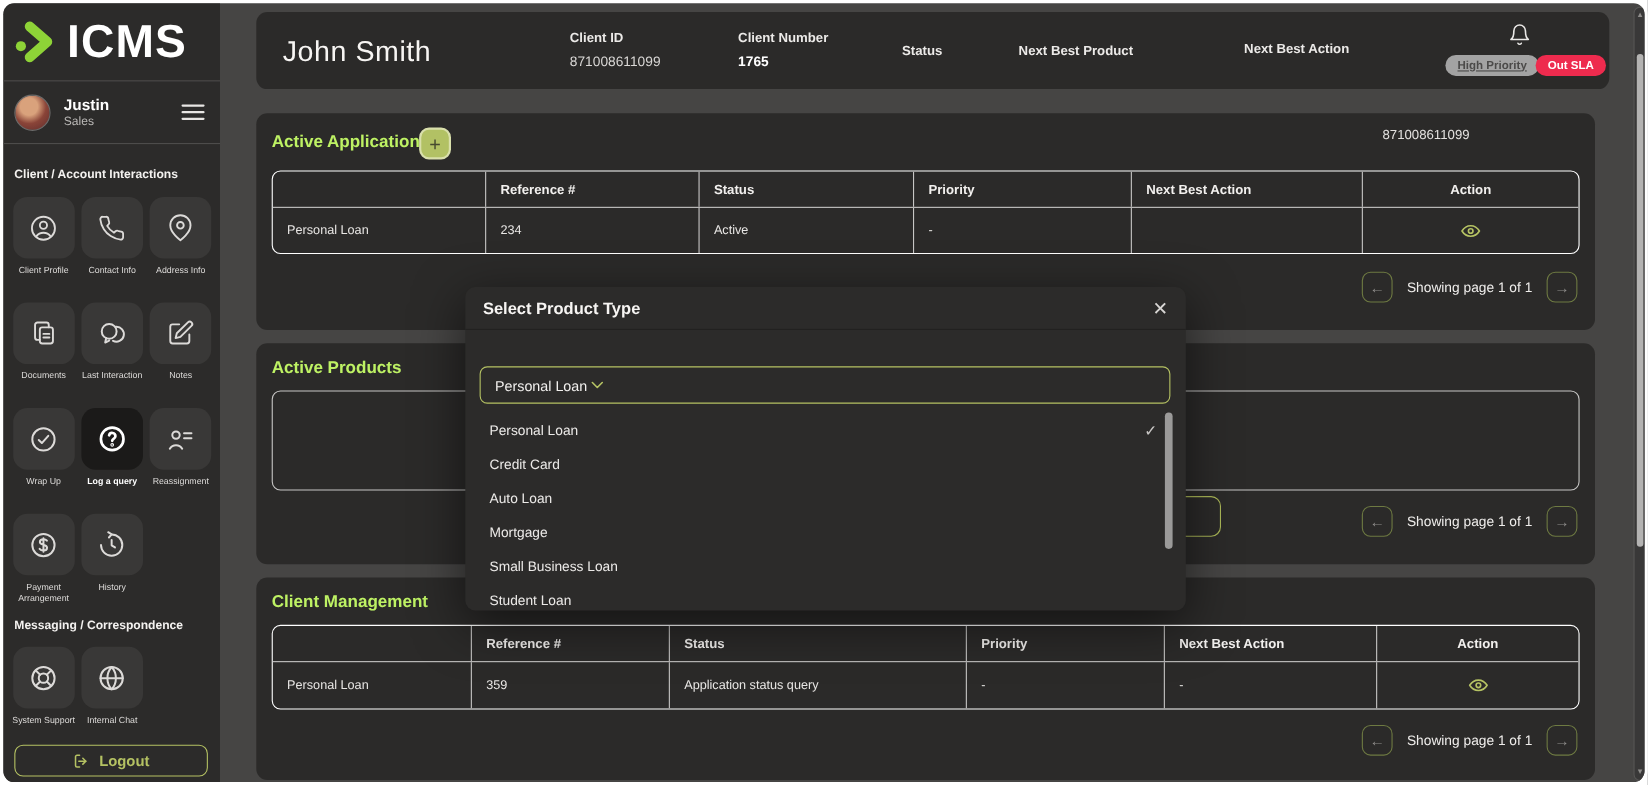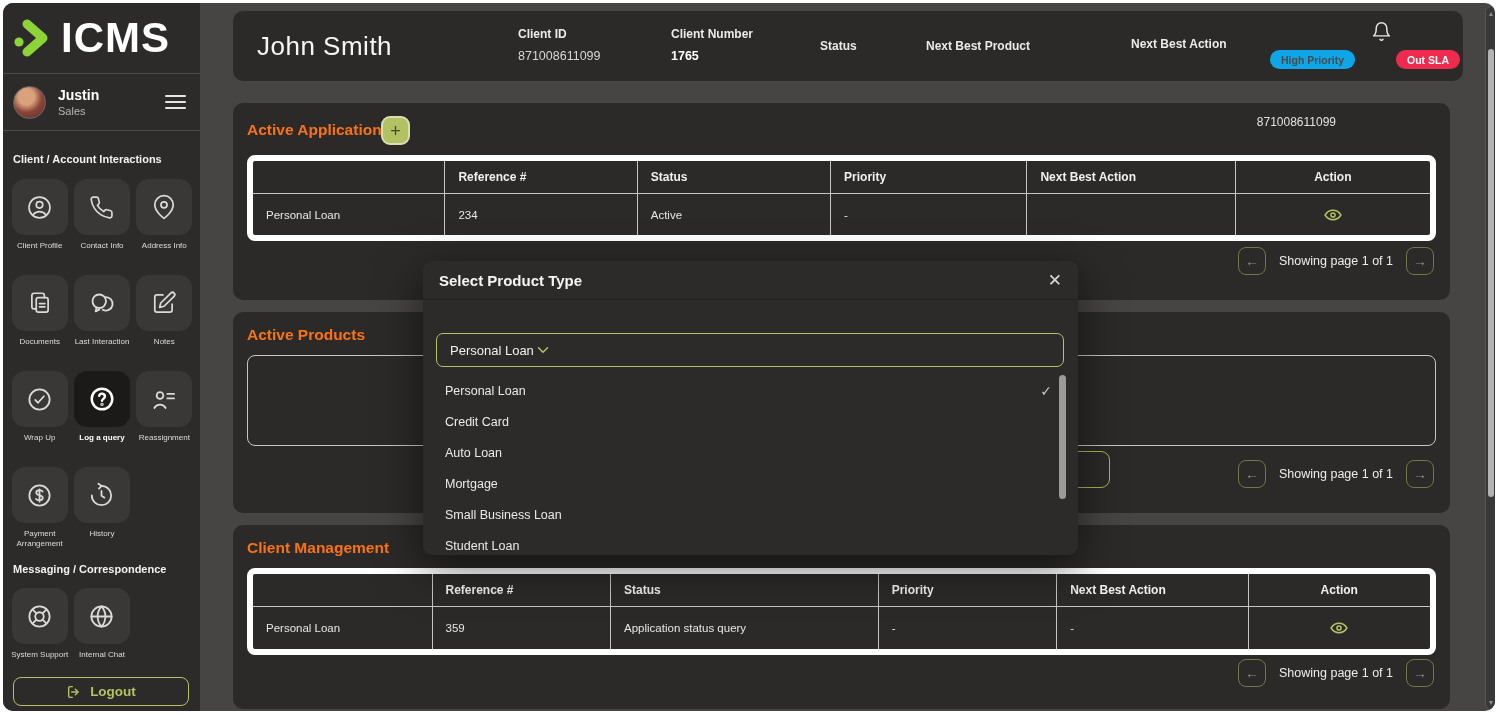--- a/index.html
+++ b/index.html
@@ -72,33 +72,33 @@
   .hfield { position: absolute; }
   .field-label { font-size: 12px; font-weight: 700; color: #eceae8; }
   .field-value { font-size: 12.5px; color: #d9d7d5; margin-top: 8px; }
   .field-value.bold { font-weight: 700; color: #fff; }
   .bell { position: absolute; left: 1138px; top: 10px; cursor: pointer; }
   .badge {
     position: absolute; top: 39px; height: 19px; border-radius: 10px;
     font-size: 10.5px; font-weight: 600; display: flex; align-items: center; justify-content: center;
     padding: 0 11px;
   }
-  .badge-gray { left: 1037px; background: #0ea5e9; color: #4b4a49; }
+  .badge-gray { left: 1081px; background: #a3a3a3; color: #4b4a49; text-decoration: underline; }
   .badge-red  { left: 1163px; background: #ee2b4e; color: #fff; }
-  .section-card-title { position: absolute; left: 14px; font-size: 15.5px; font-weight: 700; color: #f97316; }
+  .section-card-title { position: absolute; left: 14px; font-size: 15.5px; font-weight: 700; color: #bef264; }
   
   .card-aa { left: 230px; top: 100px; width: 1217px; height: 197px; }
   .plus-btn {
     position: absolute; left: 148px; top: 13px; width: 29px; height: 29px;
     background: #b2c164; border: 2px solid #d9dfab; border-radius: 9px;
     color: #46492f; font-size: 18px; line-height: 1; display: flex; align-items: center; justify-content: center;
     cursor: pointer; font-family: "Liberation Sans", sans-serif;
   }
   .aa-id { position: absolute; right: 114px; top: 12px; font-size: 12px; color: #e3e1df; }
-  .dtable { position: absolute; left: 14px; border: 6px solid #ffffff; border-radius: 8px; overflow: hidden; }
+  .dtable { position: absolute; left: 14px; border: 1px solid #ffffff; border-radius: 8px; overflow: hidden; }
   .trow { display: flex; }
   .trow.thead { border-bottom: 1px solid #c7c6c5; }
   .tcell {
     border-right: 1px solid #c7c6c5; padding: 0 13px;
     display: flex; align-items: center; font-size: 11.5px; color: #e8e6e4;
   }
   .tcell:last-child { border-right: none; }
   .thead .tcell { font-weight: 700; font-size: 12px; color: #f2f0ee; }
   .tcell.center { justify-content: center; }
   .pager { position: absolute; right: 16px; display: flex; align-items: center; gap: 13px; }

